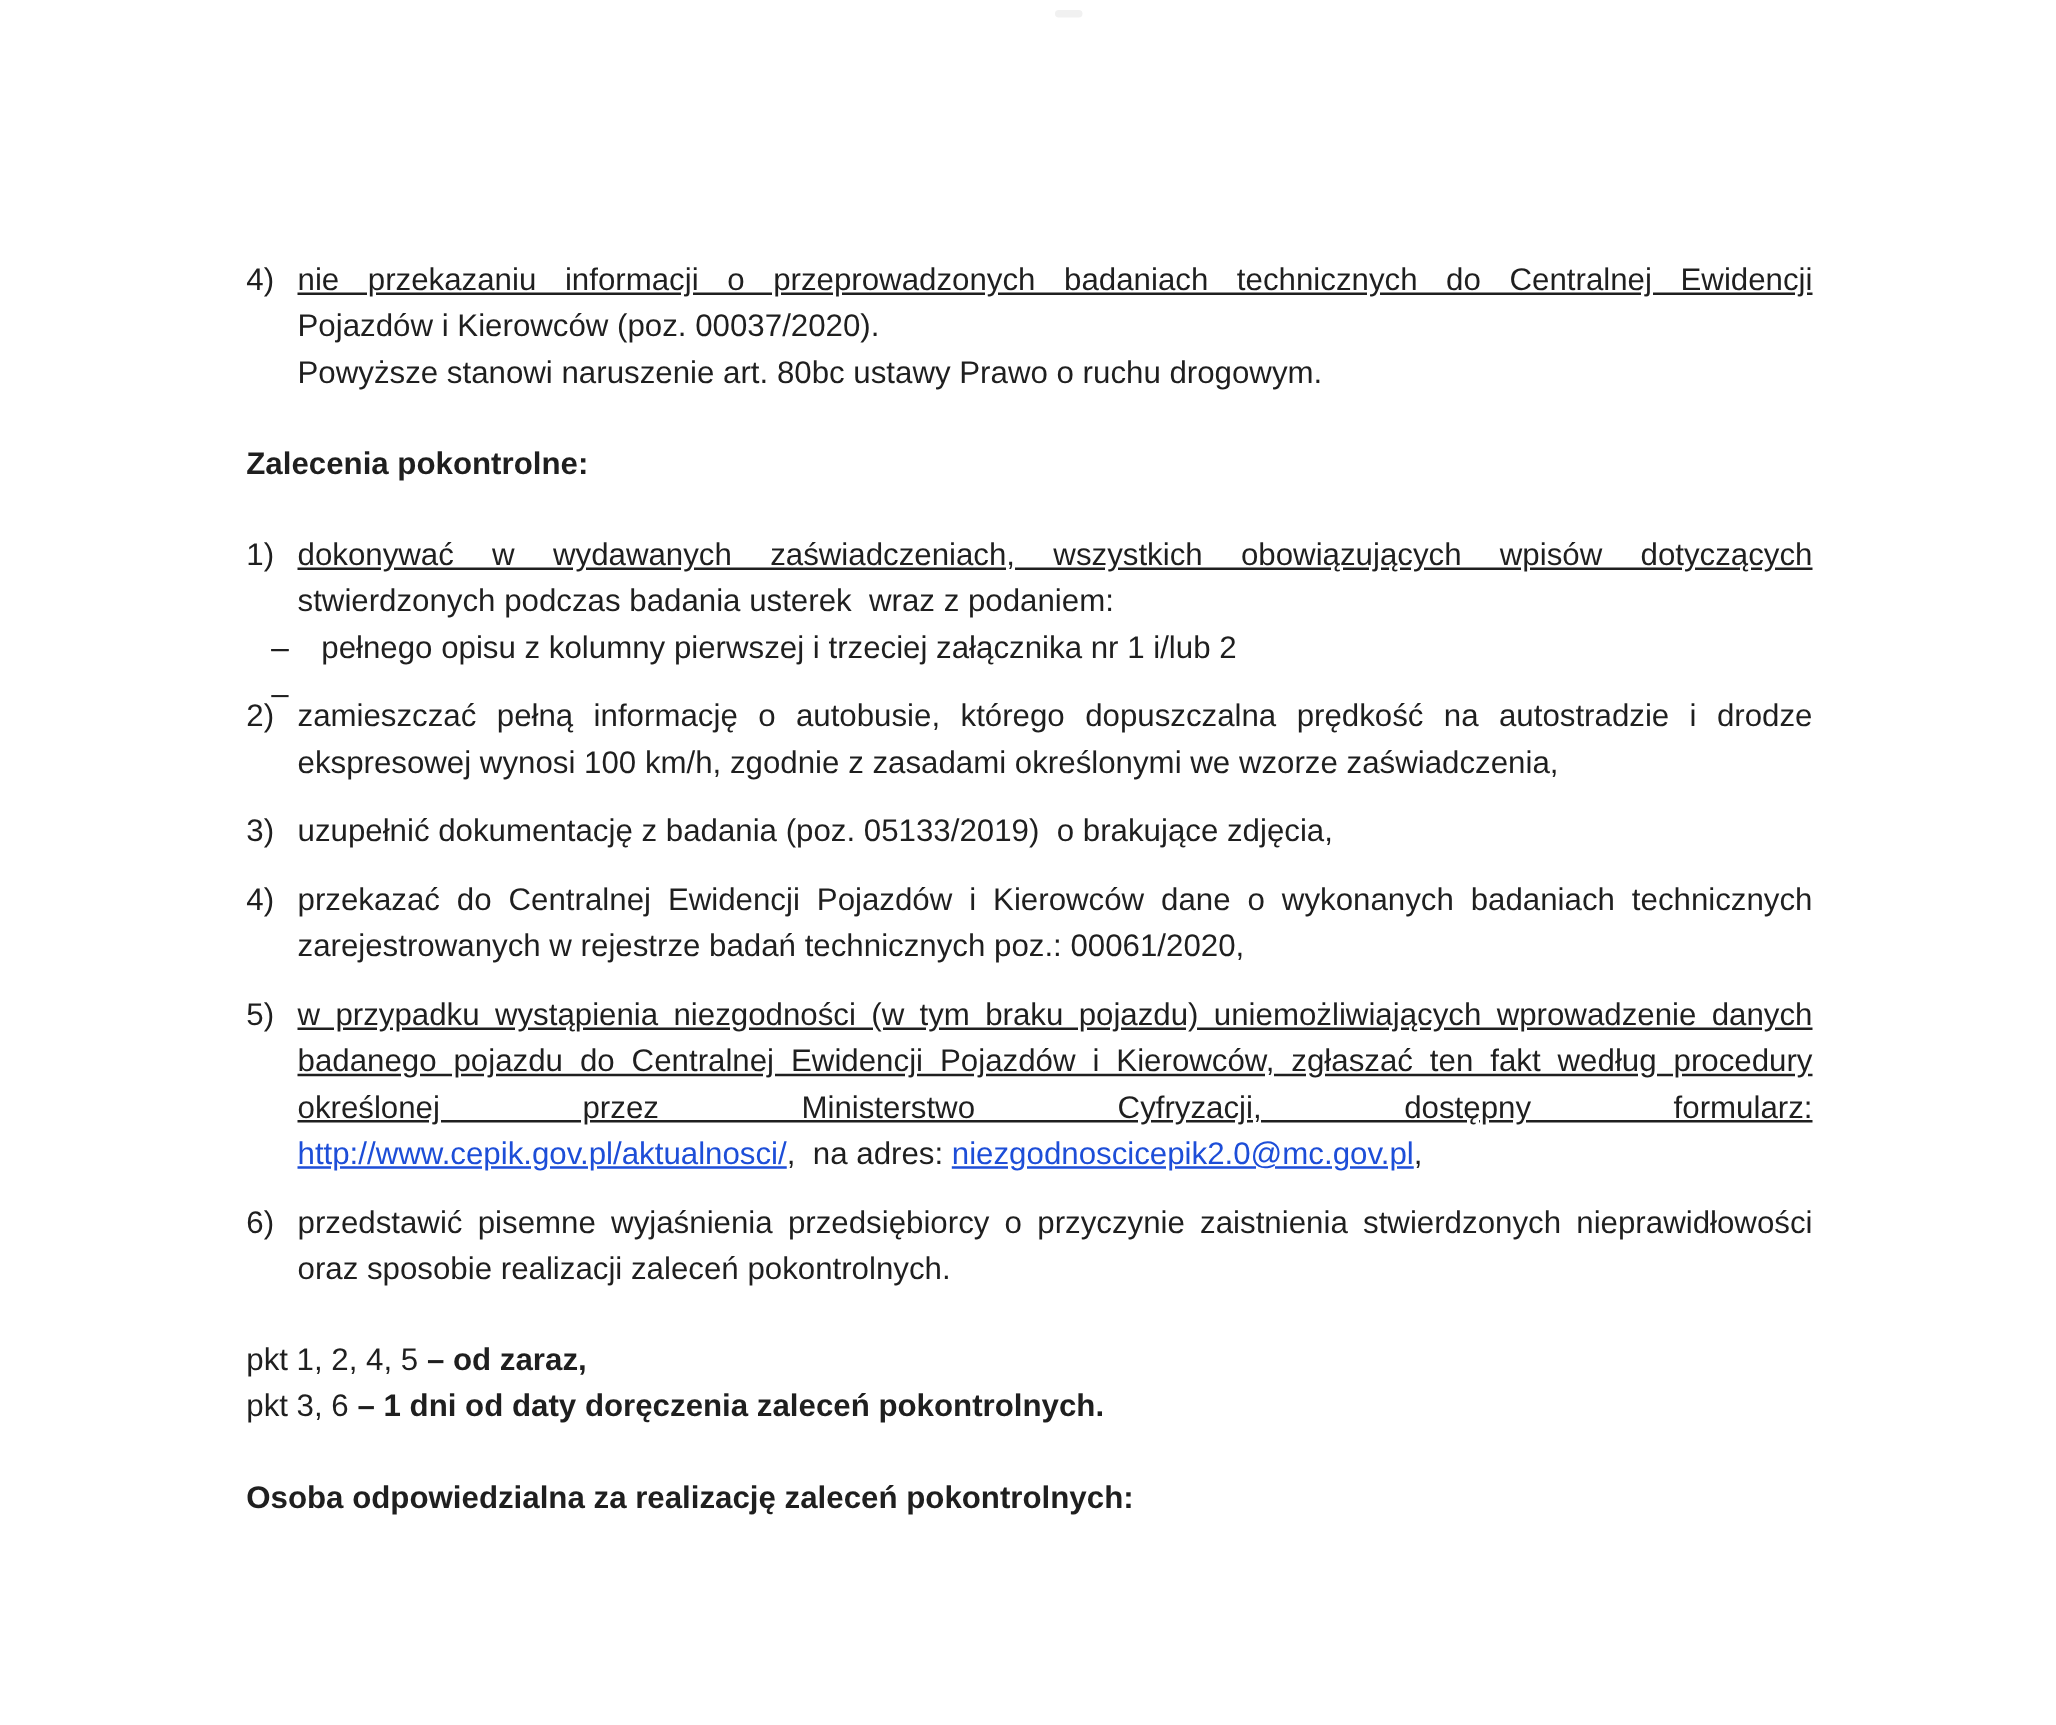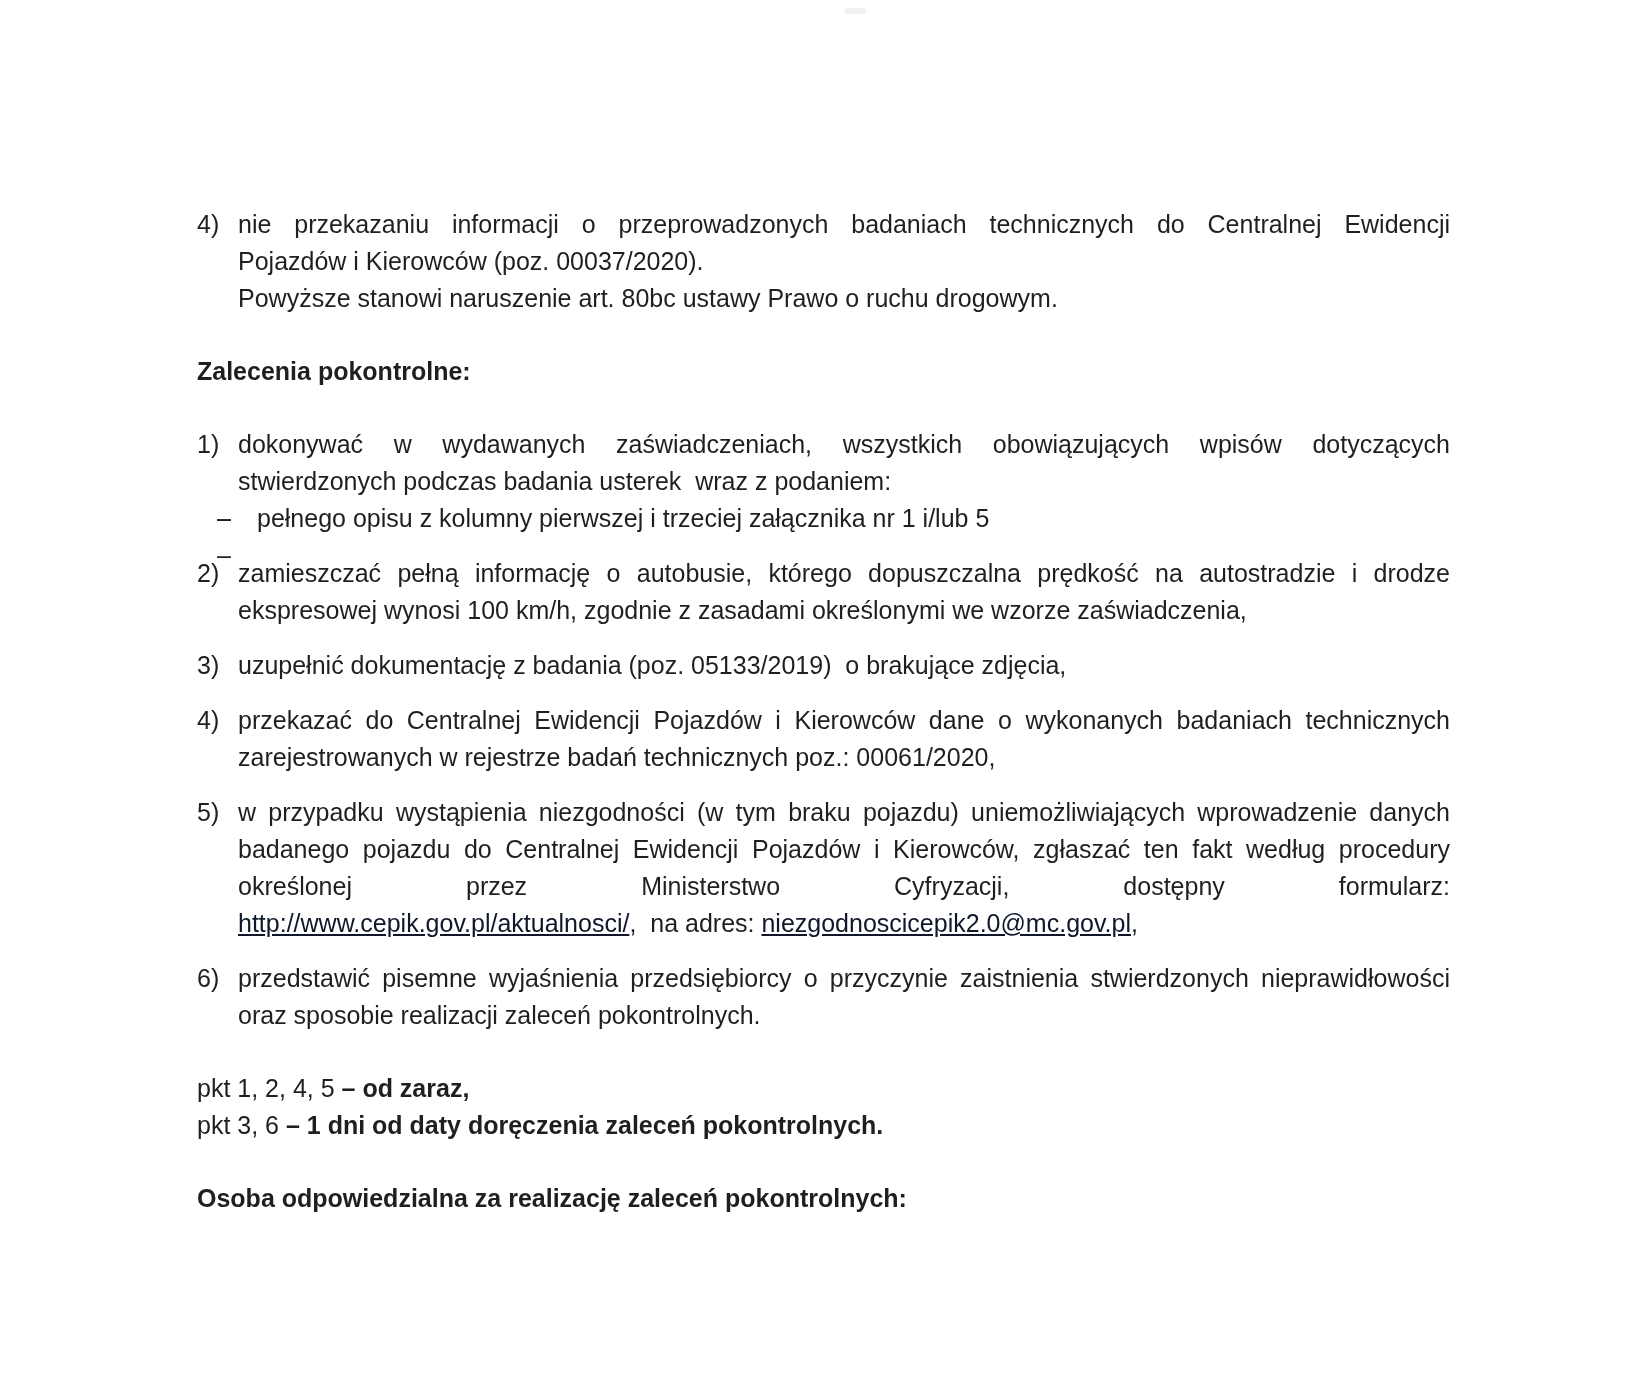--- a/index.html
+++ b/index.html
@@ -40,20 +40,21 @@
       position: absolute;
       left: 0;
       top: 0;
     }
     .item p {
       margin: 0;
     }
     .just-last {
       text-align: justify;
       text-align-last: justify;
+      text-decoration: underline;
     }
     .heading {
       font-weight: bold;
       line-height: 37px;
       margin: 0;
     }
     .dash-list {
       list-style: none;
       margin: 0;
       padding: 0;
@@ -65,21 +66,21 @@
       line-height: 37px;
     }
     .dash-list li .dash {
       position: absolute;
       left: 20px;
       top: 0;
     }
     .gap-small { height: 18px; }
     .gap-large { height: 36px; }
     a.link {
-      color: #0f172a;
+      color: #1d4ed8;
       text-decoration: underline;
     }
     .plain-line {
       line-height: 37px;
       margin: 0;
     }
     b { font-weight: bold; }
     .scan-mark {
       position: absolute;
       left: 844px;
@@ -110,21 +111,21 @@
     <p class="heading">Zalecenia pokontrolne:</p>
 
     <div class="gap-large"></div>
 
     <div class="item">
       <span class="num">1)</span>
       <p class="just-last">dokonywać w wydawanych zaświadczeniach, wszystkich obowiązujących wpisów dotyczących</p>
       <p style="white-space:pre;">stwierdzonych podczas badania usterek  wraz z podaniem:</p>
       <ul class="dash-list">
         <li><span class="dash">–</span></li>
-        <li><span class="dash">–</span><span>pełnego opisu z kolumny pierwszej i trzeciej załącznika nr 1 i/lub 5</span></li>
+        <li><span class="dash">–</span><span>pełnego opisu z kolumny pierwszej i trzeciej załącznika nr 1 i/lub 2</span></li>
         <li><span class="dash">–</span></li>
       </ul>
     </div>
 
     <div class="gap-small"></div>
 
     <div class="item">
       <span class="num">2)</span>
       <p>zamieszczać pełną informację o autobusie, którego dopuszczalna prędkość na autostradzie i drodze ekspresowej wynosi 100 km/h, zgodnie z zasadami określonymi we wzorze zaświadczenia,</p>
     </div>

